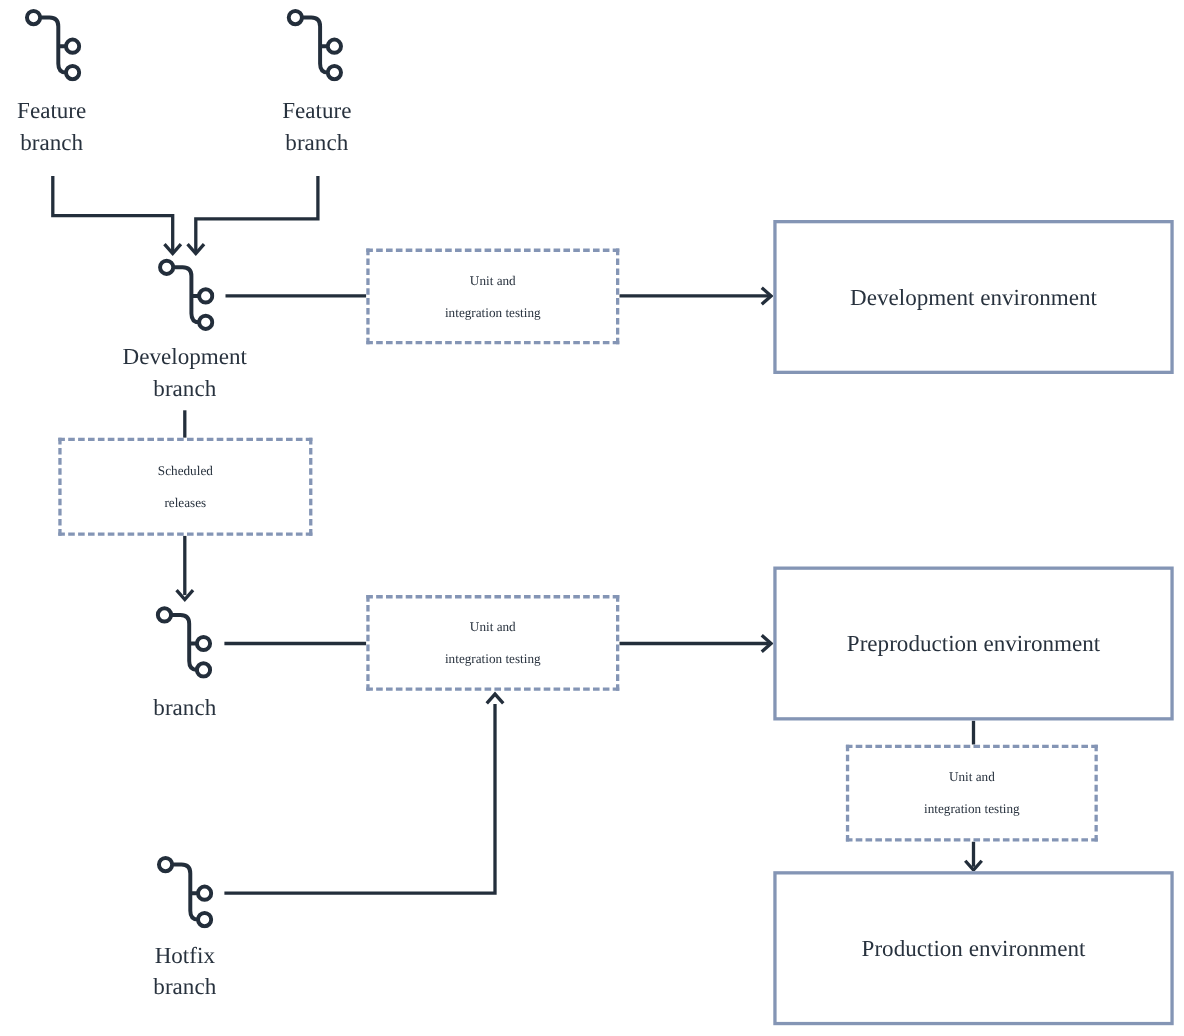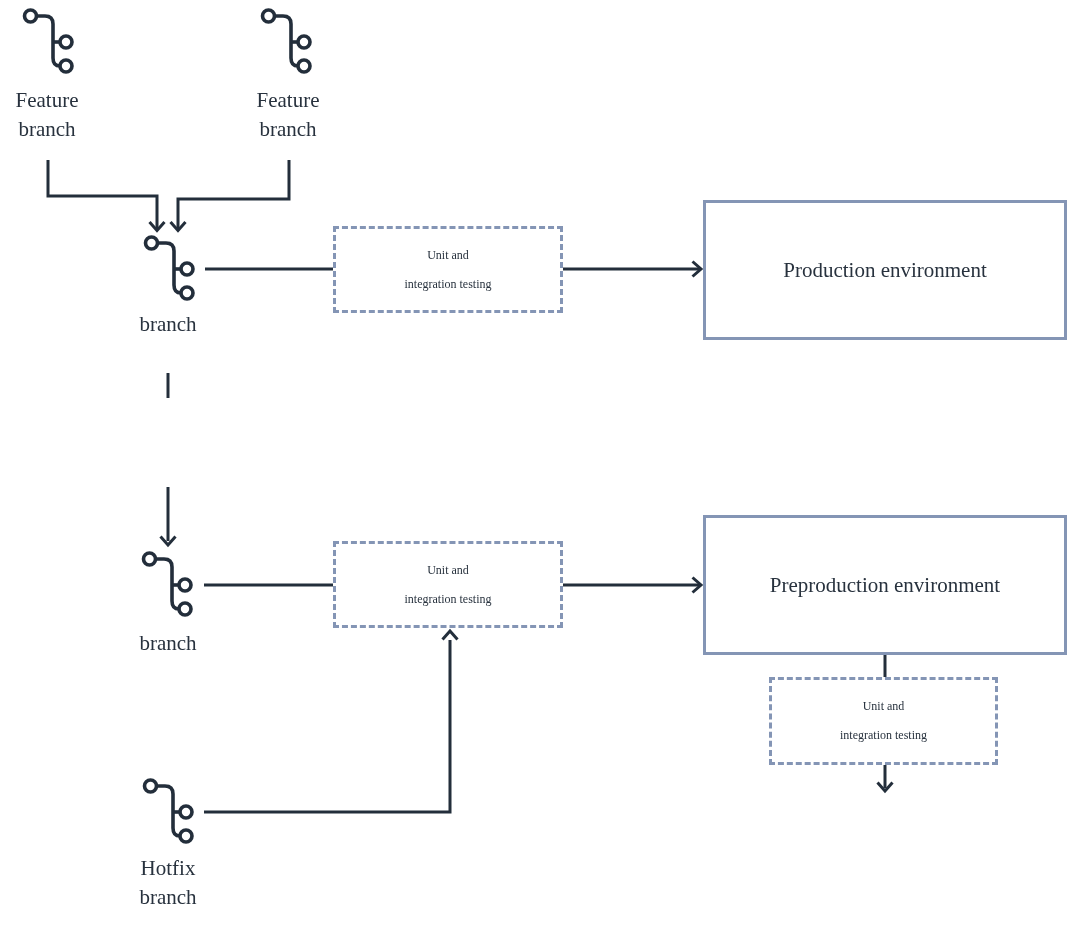--- a/index.html
+++ b/index.html
@@ -144,43 +144,51 @@
 
   <div id="label-feature1" class="node-label">
     <span>Feature</span>
     <span>branch</span>
   </div>
   <div id="label-feature2" class="node-label">
     <span>Feature</span>
     <span>branch</span>
   </div>
   <div id="label-dev" class="node-label">
+    <span>Development</span>
     <span>branch</span>
   </div>
   <div id="label-release" class="node-label">
     <span>branch</span>
   </div>
   <div id="label-hotfix" class="node-label">
     <span>Hotfix</span>
     <span>branch</span>
   </div>
 
   <div id="box-testing-dev" class="box dashed">
     <span>Unit and</span>
     <span>integration testing</span>
   </div>
+  <div id="box-scheduled" class="box dashed">
+    <span>Scheduled</span>
+    <span>releases</span>
+  </div>
   <div id="box-testing-preprod" class="box dashed">
     <span>Unit and</span>
     <span>integration testing</span>
   </div>
   <div id="box-testing-prod" class="box dashed">
     <span>Unit and</span>
     <span>integration testing</span>
   </div>
 
   <div id="env-development" class="box solid env">
-    <span>Production environment</span>
+    <span>Development environment</span>
   </div>
   <div id="env-preproduction" class="box solid env">
     <span>Preproduction environment</span>
+  </div>
+  <div id="env-production" class="box solid env">
+    <span>Production environment</span>
   </div>
 
 </div>
 
 </body></html>

